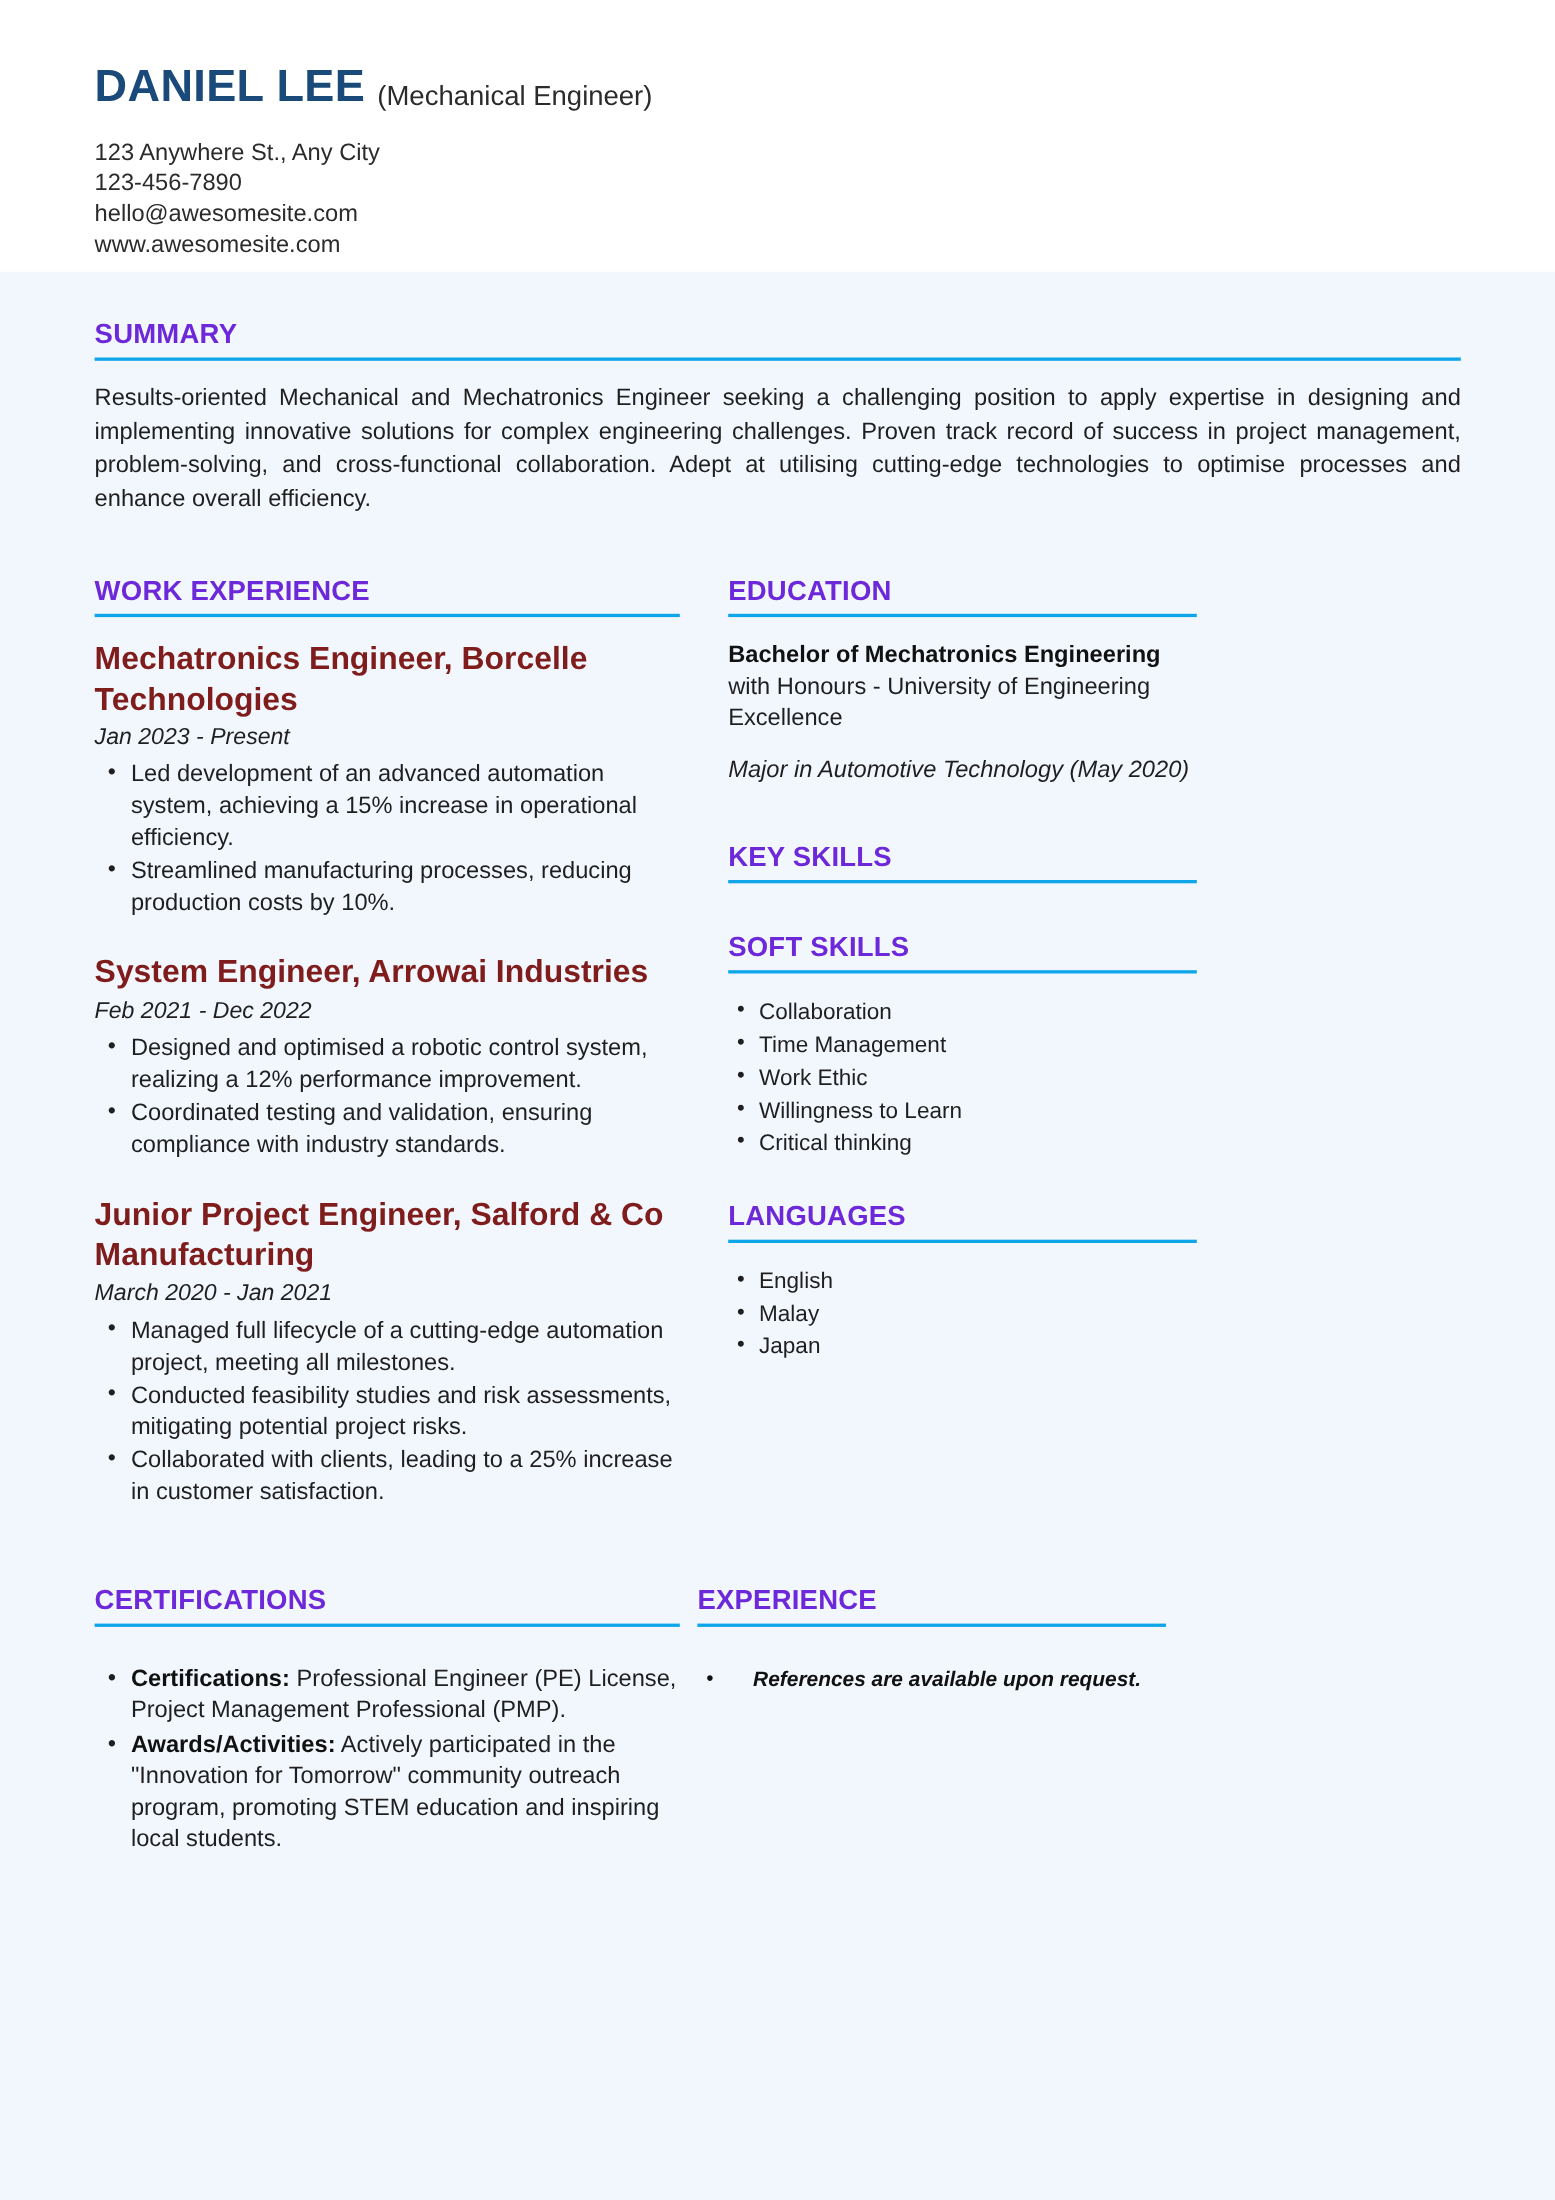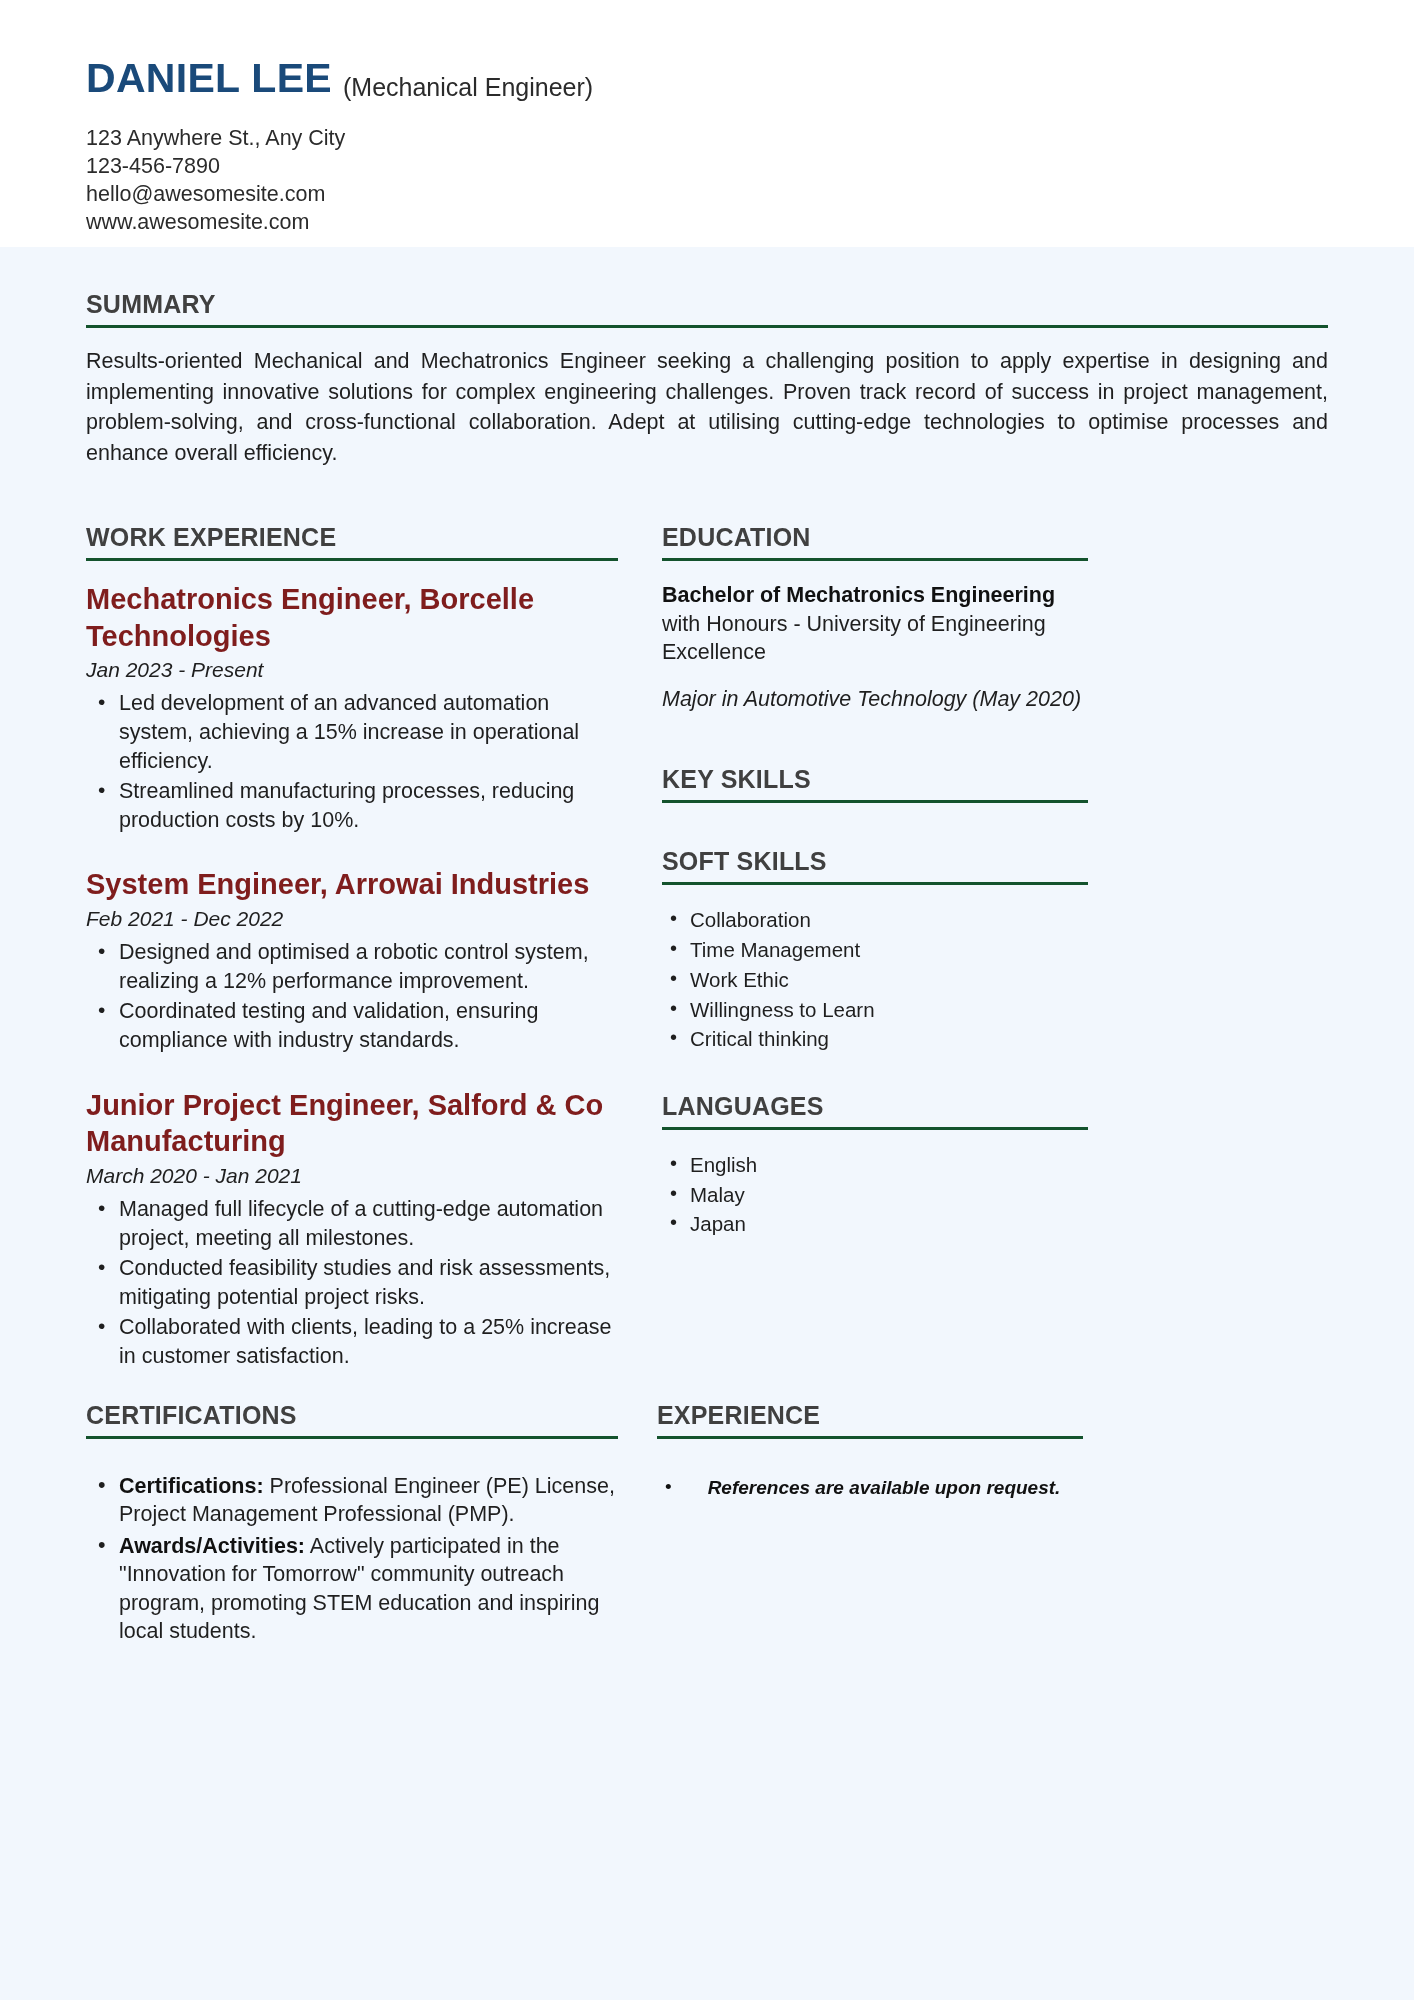--- a/index.html
+++ b/index.html
@@ -52,23 +52,23 @@
 
   
   .sheet {
     padding: 0 86px;
   }
 
   .section-title {
     font-size: 25px;
     font-weight: 700;
     letter-spacing: 0.2px;
-    color: #404040;
+    color: #6d28d9;
     padding-bottom: 6px;
-    border-bottom: 3px solid #14532d;
+    border-bottom: 3px solid #0ea5e9;
     margin-bottom: 20px;
   }
 
   
   .summary-block { padding-top: 43px; }
 
   .summary-text {
     font-size: 21.5px;
     line-height: 1.42;
     text-align: justify;
@@ -157,22 +157,22 @@
     margin-top: 18px;
   }
 
   .block-gap-lg { margin-top: 52px; }
   .block-gap-md { margin-top: 44px; }
   .block-gap-sm { margin-top: 38px; }
 
   
   .bottom-row {
     display: flex;
-    gap: 39px;
-    margin-top: 28px;
+    gap: 16px;
+    margin-top: 68px;
   }
 
   .bottom-left  { width: 532px; flex: none; }
   .bottom-right { width: 426px; flex: none; }
 
   ul.cert-list { list-style: none; margin-top: 33px; }
 
   ul.cert-list > li {
     position: relative;
     padding-left: 33px;

